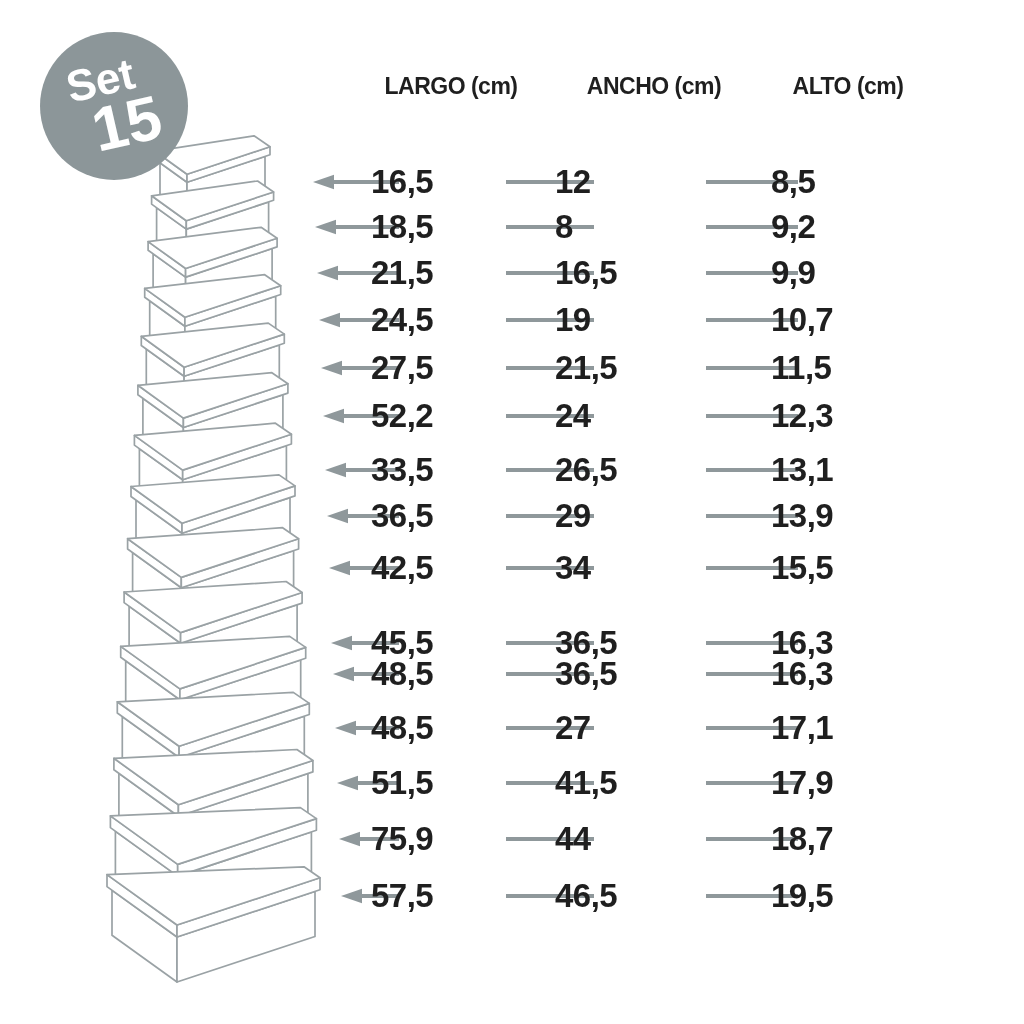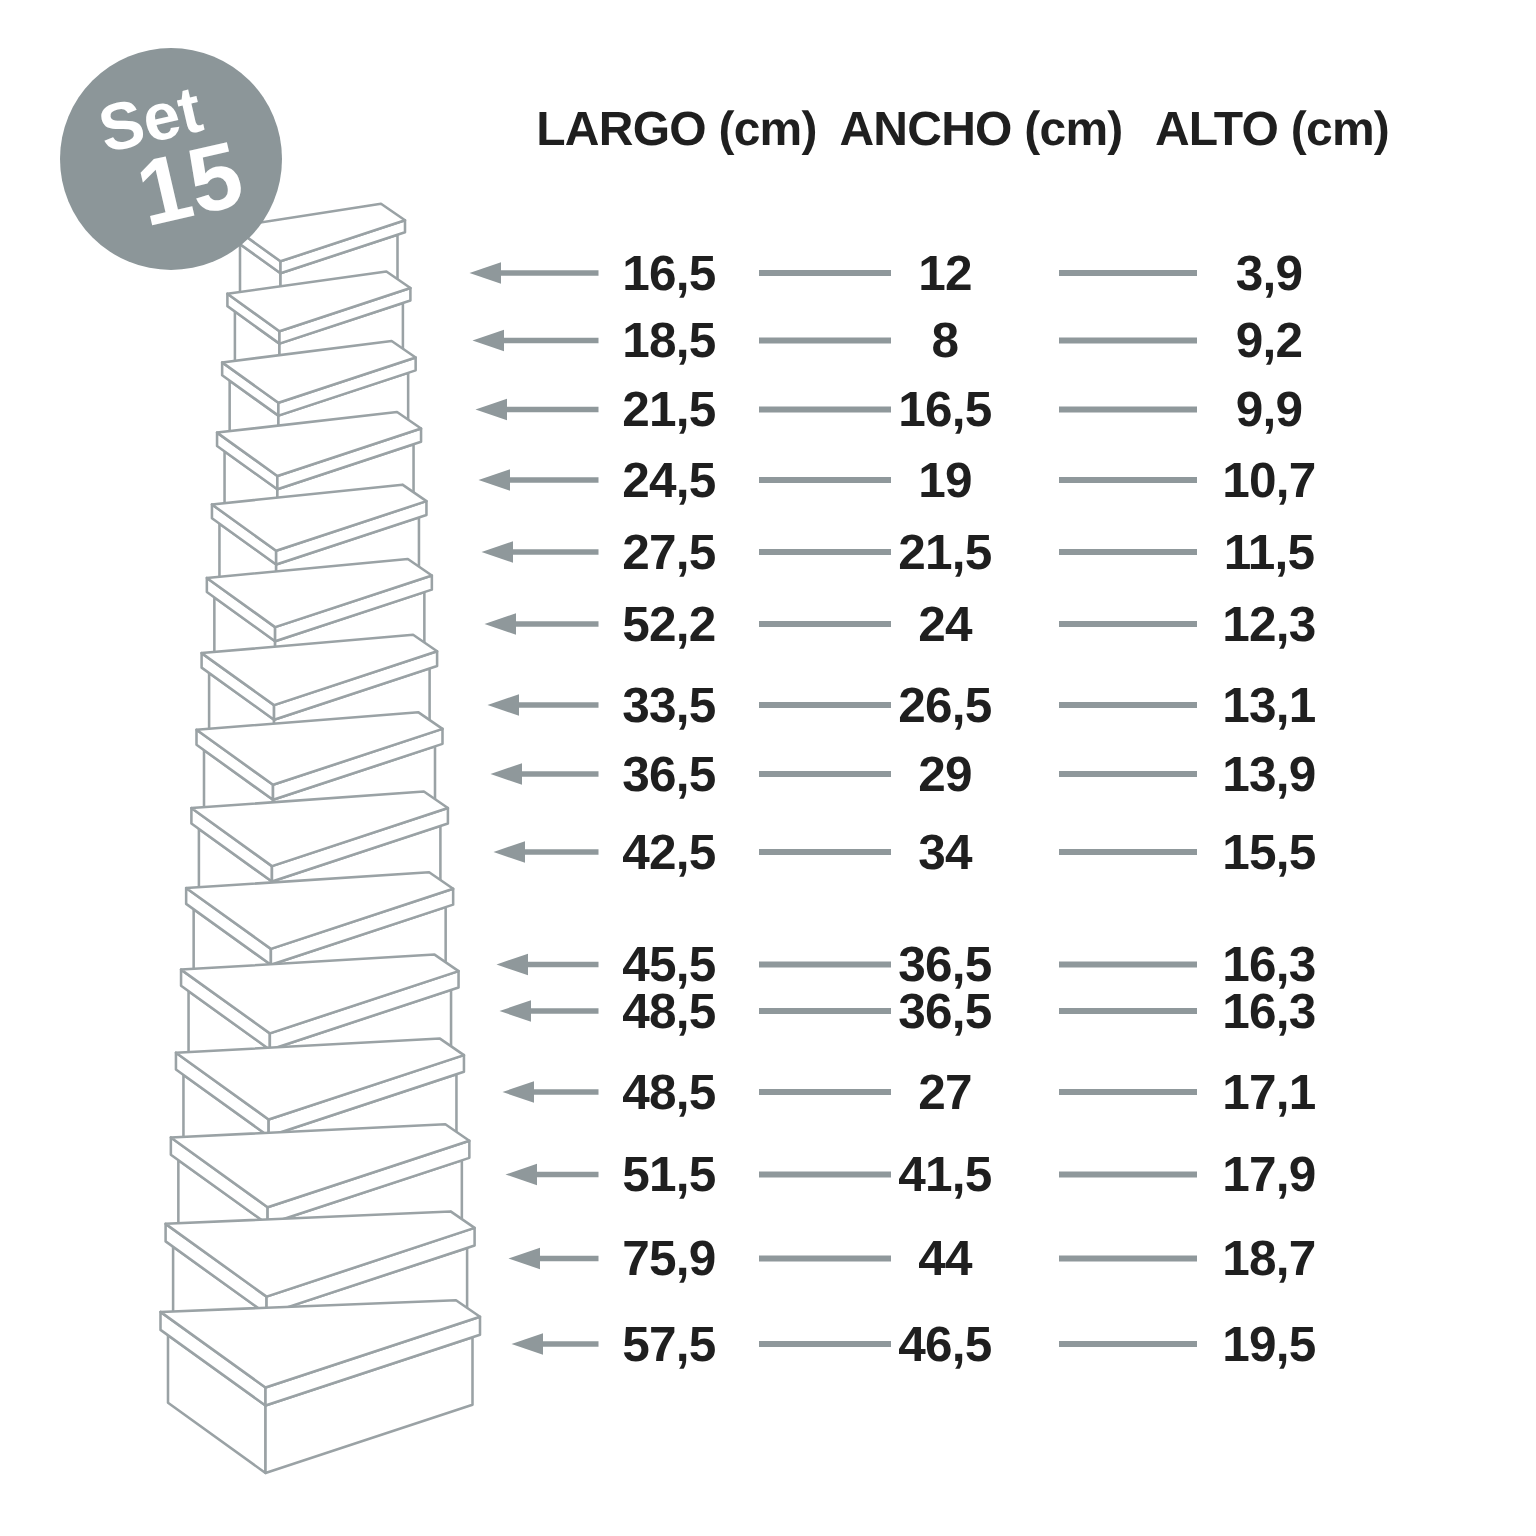--- a/index.html
+++ b/index.html
@@ -19,30 +19,30 @@
   .badge{
     position:absolute;left:40px;top:32px;width:148px;height:148px;border-radius:50%;
     background:var(--badge);display:flex;align-items:center;justify-content:center;
   }
   .badge-inner{transform:rotate(-13deg);display:flex;flex-direction:column;align-items:center;color:#fff;font-weight:bold;}
   .badge-top{font-size:44px;line-height:40px;transform:translateX(-8px);letter-spacing:0px;}
   .badge-num{font-size:62px;line-height:56px;transform:translateX(8px);}
 
   .hdr{
     position:absolute;top:86px;transform:translate(-50%,-50%);
-    font-size:32px;font-weight:bold;letter-spacing:-0.5px;color:var(--text);white-space:nowrap;
+    font-size:23px;font-weight:bold;letter-spacing:-0.5px;color:var(--text);white-space:nowrap;
   }
   .h0{left:451px}.h1{left:654px}.h2{left:848px}
 
   .trow{position:absolute;left:0;width:1024px;height:40px;}
   .arrow{position:absolute;top:9px;height:22px;}
   .arrow line{stroke:var(--gray);stroke-width:3.8;}
   .arrow polygon{fill:var(--gray);}
   .val{
-    position:absolute;width:150px;text-align:center;font-size:33px;font-weight:bold;
+    position:absolute;width:150px;text-align:left;font-size:33px;font-weight:bold;
     line-height:40px;color:var(--text);letter-spacing:-0.5px;white-space:nowrap;
   }
   .largo{left:371px}.ancho{left:555px}.alto{left:771px}
   .dash{position:absolute;top:18px;height:4px;background:var(--gray);}
   .dash1{left:506px;width:88px}.dash2{left:706px;width:92px}
 </style>
 </head>
 <body>
 
 <div class="canvas">
@@ -141,21 +141,21 @@
   <div id="rows">
       <div class="trow" style="top: 162px;">
         <svg class="arrow" style="left:312px" width="88" height="22" viewBox="0 0 88 22">
           <line x1="87" y1="11" x2="19" y2="11"></line>
           <polygon points="1,11 22,3.8 22,18.2"></polygon>
         </svg>
         <span class="val largo">16,5</span>
         <span class="dash dash1"></span>
         <span class="val ancho">12</span>
         <span class="dash dash2"></span>
-        <span class="val alto">3,9</span>
+        <span class="val alto">8,5</span>
       </div>
       <div class="trow" style="top: 207px;">
         <svg class="arrow" style="left:314px" width="86" height="22" viewBox="0 0 86 22">
           <line x1="85" y1="11" x2="19" y2="11"></line>
           <polygon points="1,11 22,3.8 22,18.2"></polygon>
         </svg>
         <span class="val largo">18,5</span>
         <span class="dash dash1"></span>
         <span class="val ancho">8</span>
         <span class="dash dash2"></span>

